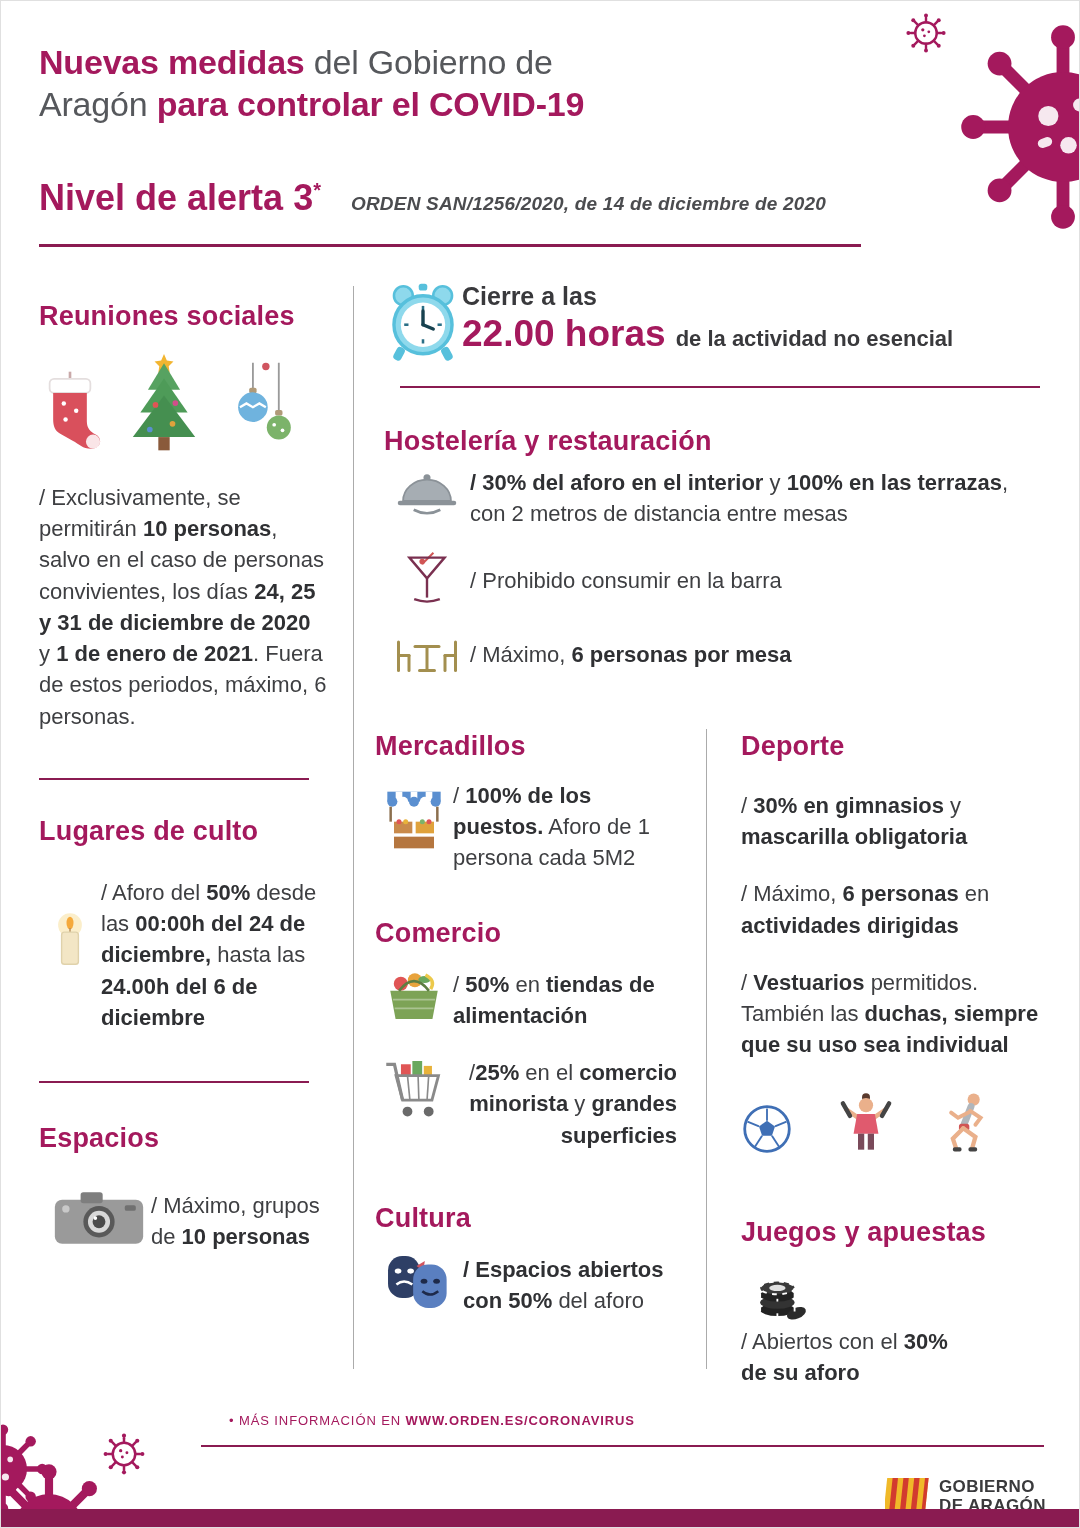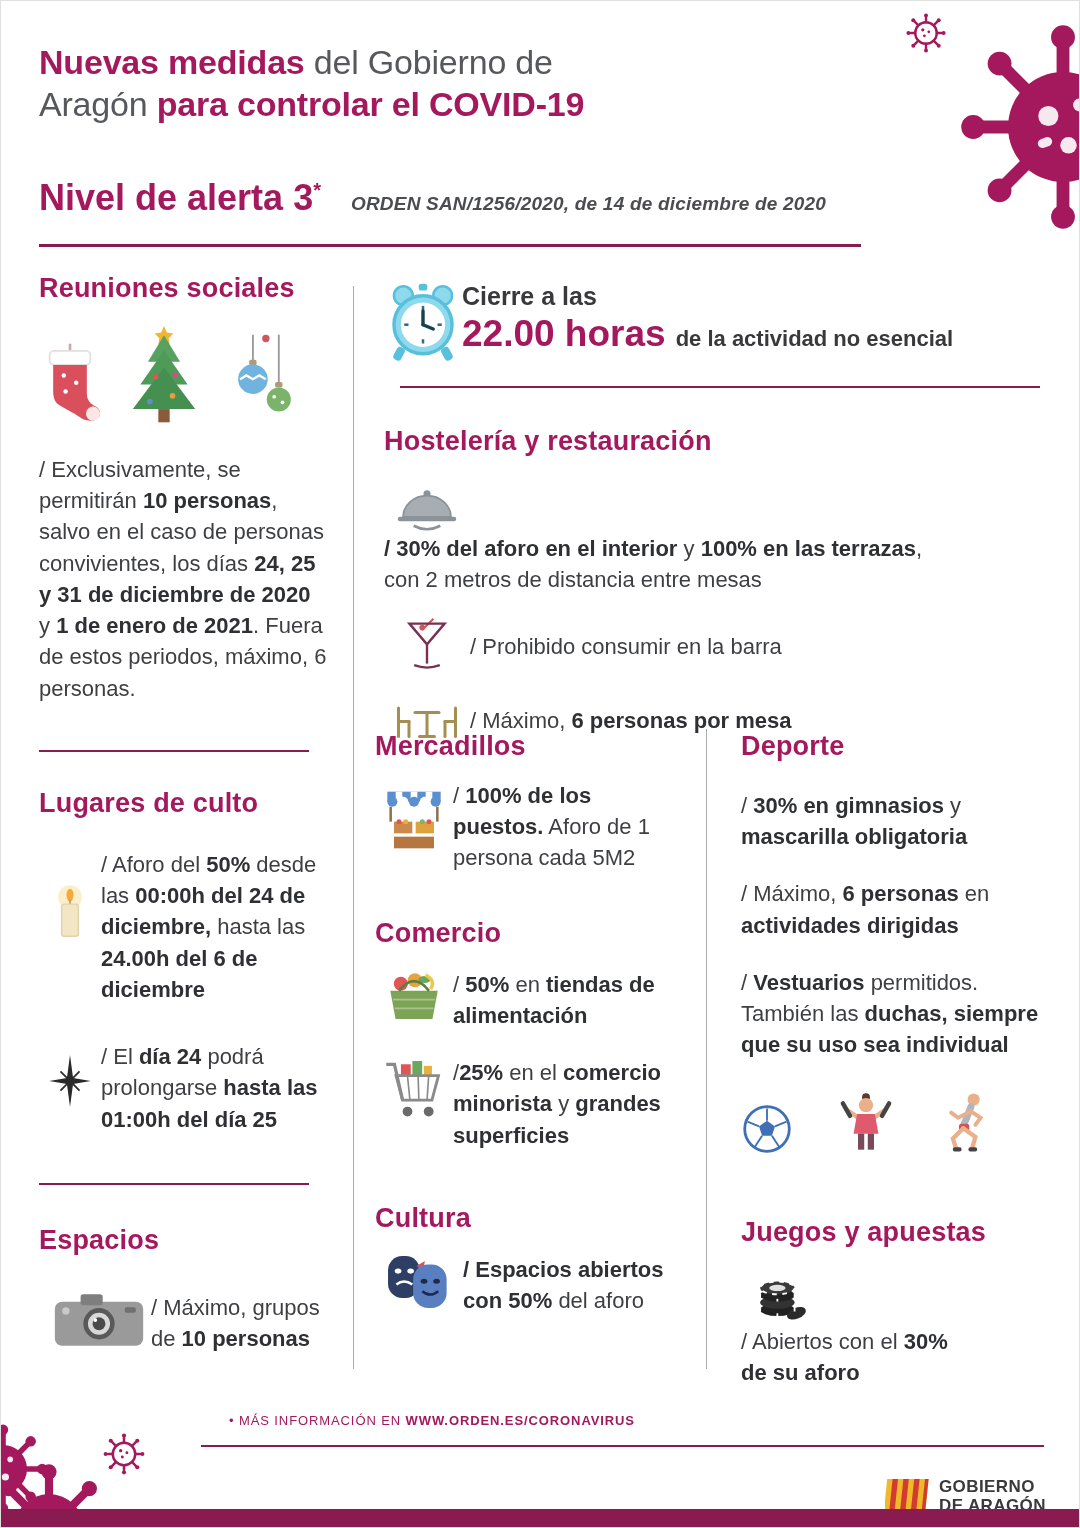--- a/index.html
+++ b/index.html
@@ -119,21 +119,21 @@
   </span>
   <span class="abs virus" style="left:952px;top:16px;">
     <svg width="220" height="220" viewBox="0 0 120 120">
         <use href="#virus-solid"></use>
       </svg>
   </span>
 
   <div class="vline" style="left:352px;top:285px;height:1083px;"></div>
   <div class="vline" style="left:705px;top:728px;height:640px;"></div>
 
-  <div class="abs" style="left:38px;top:272px;width:296px;">
+  <div class="abs" style="left:38px;top:300px;width:296px;">
 
     <h2 class="h2">Reuniones sociales</h2>
 
     <div style="display:flex;align-items:flex-end;gap:20px;margin-top:14px;height:110px;">
       <span class="icn">
         <svg width="62" height="88" viewBox="0 0 70 95">
           <line x1="35" y1="2" x2="35" y2="10" stroke="#c9a9a9" stroke-width="3"></line>
           <rect x="12" y="10" width="46" height="16" rx="5" fill="#ffffff" stroke="#e4dede" stroke-width="2"></rect>
           <path d="M16,26 L54,26 L54,58 C54,66 58,70 64,73 C72,77 70,88 61,89 C50,90 46,84 38,80 L24,72 C18,69 16,63 16,56 Z" fill="#d9505c"></path>
           <circle cx="61" cy="81" r="8" fill="#ffffff" opacity="0.85"></circle>
@@ -182,31 +182,20 @@
         <svg width="42" height="72" viewBox="0 0 60 90">
           <circle cx="30" cy="28" r="17" fill="#f6d98a" opacity="0.45"></circle>
           <ellipse cx="30" cy="25" rx="5" ry="9" fill="#f5a93b"></ellipse>
           <line x1="30" y1="32" x2="30" y2="38" stroke="#b58a5a" stroke-width="2"></line>
           <rect x="18" y="38" width="24" height="46" rx="4" fill="#f3e6c5" stroke="#e0d2ab" stroke-width="2"></rect>
         </svg>
       </span>
       <p class="txt" style="width:226px;"><span>/ Aforo del </span><span class="seg-b">50%</span><span>  desde las </span><span class="seg-b">00:00h del 24 de diciembre,</span><span> hasta las </span><span class="seg-b">24.00h del 6 de diciembre</span></p>
     </div>
 
-    <div class="row" style="margin-top:36px;">
-      <span class="icn" style="width:62px;padding-top:14px;">
-        <svg width="52" height="52" viewBox="0 0 60 60">
-          <polygon points="30,0 34,30 30,60 26,30" fill="#2a2a2a"></polygon>
-          <polygon points="6,30 30,26 54,30 30,34" fill="#2a2a2a"></polygon>
-          <line x1="19" y1="19" x2="41" y2="41" stroke="#2a2a2a" stroke-width="2"></line>
-          <line x1="41" y1="19" x2="19" y2="41" stroke="#2a2a2a" stroke-width="2"></line>
-        </svg>
-      </span>
-      <p class="txt" style="width:226px;"><span>/ El </span><span class="seg-b">día 24</span><span> podrá prolongarse </span><span class="seg-b">hasta las 01:00h del día 25</span></p>
-    </div>
 
     <div class="hr" style="margin-top:48px;width:270px;"></div>
 
     <h2 class="h2" style="margin-top:40px;">Espacios</h2>
 
     <div class="row" style="margin-top:36px;justify-content:flex-end;">
       <span class="icn" style="width:104px;">
         <svg width="92" height="58" viewBox="0 0 100 62">
           <rect x="2" y="10" width="96" height="48" rx="8" fill="#9a9a9a"></rect>
           <rect x="30" y="2" width="24" height="12" rx="3" fill="#7e7e7e"></rect>
@@ -248,21 +237,21 @@
           <span class="closure-scope">de la actividad no esencial</span>
         </div>
       </div>
     </div>
     <div class="hr" style="margin-top:22px;margin-left:16px;width:640px;"></div>
   </div>
 
   <div class="abs" style="left:383px;top:425px;width:662px;">
     <h2 class="h2">Hostelería y restauración</h2>
 
-    <div class="row" style="margin-top:26px;flex-direction:column;">
+    <div class="row" style="margin-top:10px;">
       <span class="icn" style="width:86px;">
         <svg width="62" height="50" viewBox="0 0 70 56">
           <circle cx="35" cy="12" r="4" fill="#8b9298"></circle>
           <path d="M8,38 A27,24 0 0 1 62,38 Z" fill="#a6adb3" stroke="#8b9298" stroke-width="2"></path>
           <rect x="2" y="38" width="66" height="5" rx="2.5" fill="#8b9298"></rect>
           <path d="M20,48 q15,8 30,0" stroke="#8b9298" stroke-width="3" fill="none"></path>
         </svg>
       </span>
       <p class="txt" style="width:570px;"><span class="seg-b">/ 30% del aforo en el interior</span><span> y </span><span class="seg-b">100% en las terrazas</span><span>, con 2 metros de distancia entre mesas</span></p>
     </div>
@@ -355,21 +344,21 @@
           <rect x="50" y="10" width="10" height="12" fill="#e8b23a"></rect>
           <polyline points="4,8 14,8 24,52" fill="none" stroke="#8a8a8a" stroke-width="4"></polyline>
           <polygon points="16,22 68,22 60,52 24,52" fill="none" stroke="#8a8a8a" stroke-width="3.5"></polygon>
           <line x1="30" y1="22" x2="33" y2="52" stroke="#8a8a8a" stroke-width="2"></line>
           <line x1="43" y1="22" x2="44" y2="52" stroke="#8a8a8a" stroke-width="2"></line>
           <line x1="56" y1="22" x2="54" y2="52" stroke="#8a8a8a" stroke-width="2"></line>
           <circle cx="30" cy="66" r="6" fill="#6a6a6a"></circle>
             <circle cx="56" cy="66" r="6" fill="#6a6a6a"></circle>
         </svg>
       </span>
-      <p class="txt" style="width:224px;"><span>/</span><span class="seg-b">25%</span><span> en el </span><span class="seg-b">comercio minorista</span><span> y </span><span class="seg-b">grandes superficies</span></p>
+      <p class="txt" style="width:224px;text-align:right;"><span>/</span><span class="seg-b">25%</span><span> en el </span><span class="seg-b">comercio minorista</span><span> y </span><span class="seg-b">grandes superficies</span></p>
     </div>
 
     <h2 class="h2" style="margin-top:52px;">Cultura</h2>
 
     <div class="row" style="margin-top:20px;">
       <span class="icn" style="width:88px;">
         <svg width="72" height="56" viewBox="0 0 86 66">
           <rect x="6" y="2" width="38" height="50" rx="17" fill="#2e3f66"></rect>
           <ellipse cx="18" cy="20" rx="4" ry="3" fill="#ffffff"></ellipse>
             <ellipse cx="33" cy="20" rx="4" ry="3" fill="#ffffff"></ellipse>
@@ -472,21 +461,21 @@
     <svg width="96" height="96" viewBox="0 0 120 120">
         <use href="#virus-solid"></use>
       </svg>
   </span>
   <span class="abs virus" style="left:-22px;top:1458px;">
     <svg width="140" height="140" viewBox="0 0 120 120">
         <use href="#virus-solid"></use>
       </svg>
   </span>
 
-  <div class="logo abs" style="left:884px;top:1476px;align-items:flex-end;">
+  <div class="logo abs" style="left:884px;top:1476px;">
     <span class="icn">
       <svg width="44" height="36" viewBox="0 0 48 40">
         <g transform="skewX(-6)">
           <rect x="2" y="0" width="46" height="40" fill="#f0b929"></rect>
           <rect x="8" y="0" width="6" height="40" fill="#d23b2f"></rect>
           <rect x="20" y="0" width="6" height="40" fill="#d23b2f"></rect>
           <rect x="32" y="0" width="6" height="40" fill="#d23b2f"></rect>
           <rect x="44" y="0" width="4" height="40" fill="#d23b2f"></rect>
         </g>
       </svg>

